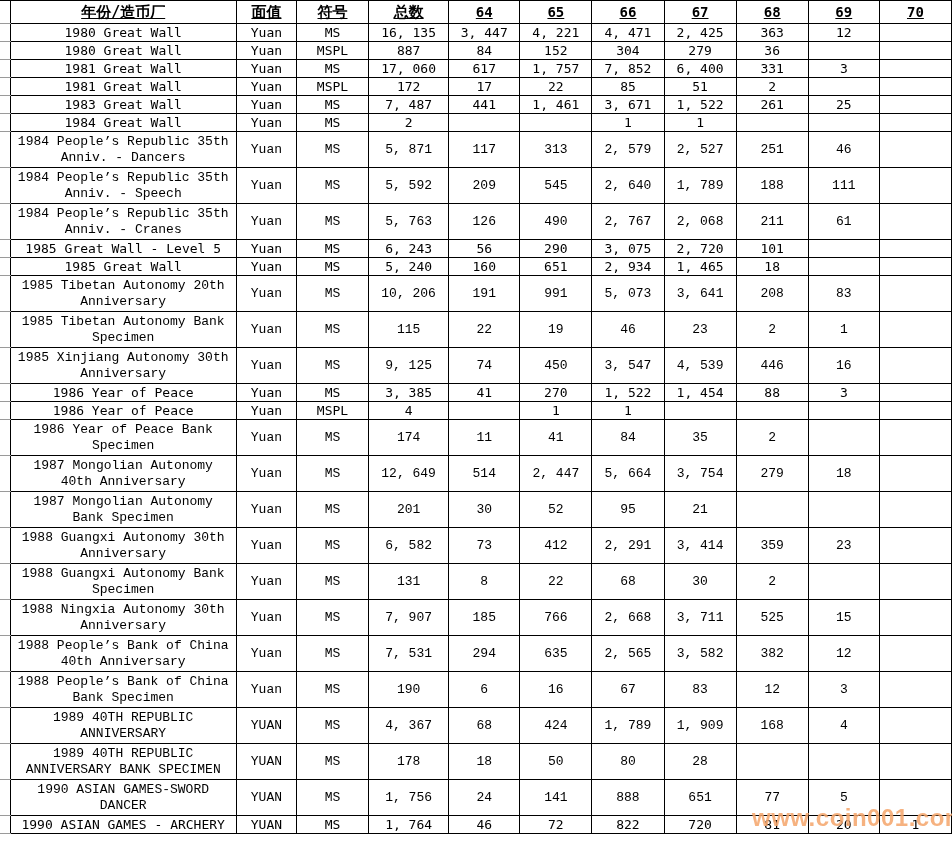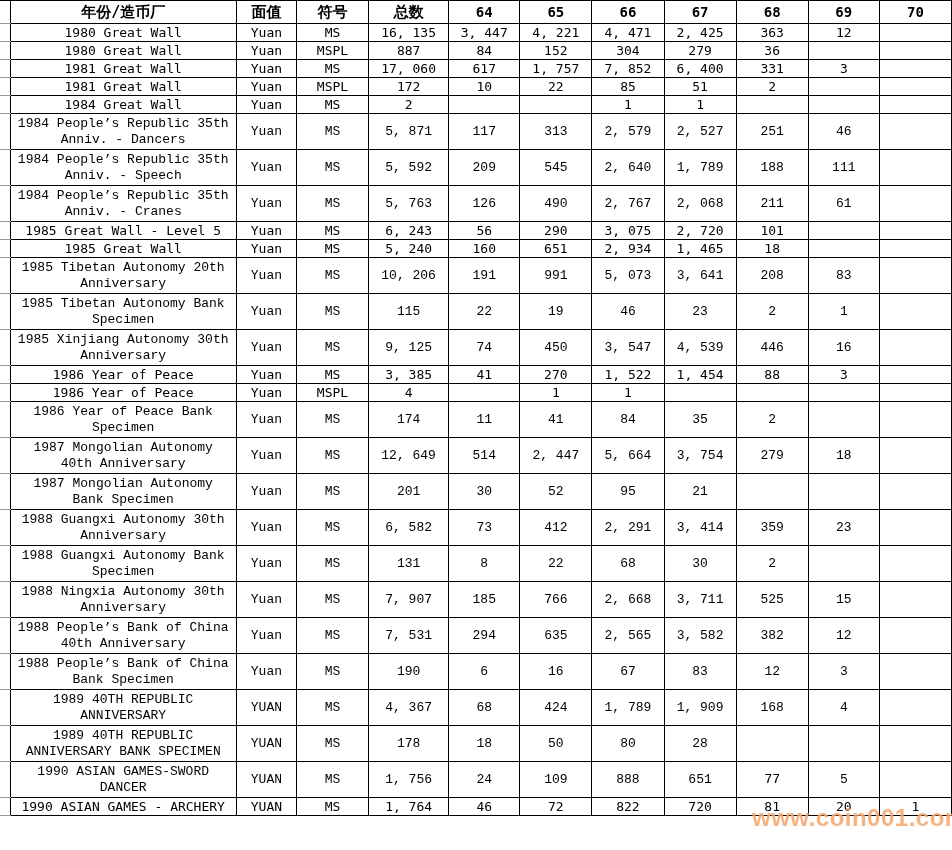--- a/index.html
+++ b/index.html
@@ -23,20 +23,21 @@
     font-size:13px;
     line-height:16px;
     color:#000;
     overflow:hidden;
   }
   .pop th{
     height:22px;
     font-weight:bold;
     font-size:15px;
     line-height:20px;
+    text-decoration:underline;
   }
   .pop th.grade{font-size:14px;text-align:center;}
   .pop tr.h1{height:18px;}
   .pop tr.h2{height:36px;font-family:Liberation Mono, monospace;}
   .pop td.name{white-space:pre-line;}
   .pop td.gutter,.pop th.gutter{
     border-left:none;
     border-top:1px solid #9a9a9a;
     border-bottom:1px solid #9a9a9a;
     border-right:1px solid #000;
@@ -132,26 +133,40 @@
           <td class="gradeval">331</td>
           <td class="gradeval">3</td>
           <td class="gradeval"></td>
         </tr>
         <tr class="h1">
           <td class="gutter"></td>
           <td class="name">1981 Great Wall</td>
           <td class="denom">Yuan</td>
           <td class="sym">MSPL</td>
           <td class="total">172</td>
-          <td class="gradeval">10</td>
+          <td class="gradeval">17</td>
           <td class="gradeval">22</td>
           <td class="gradeval">85</td>
           <td class="gradeval">51</td>
           <td class="gradeval">2</td>
           <td class="gradeval"></td>
+          <td class="gradeval"></td>
+        </tr>
+        <tr class="h1">
+          <td class="gutter"></td>
+          <td class="name">1983 Great Wall</td>
+          <td class="denom">Yuan</td>
+          <td class="sym">MS</td>
+          <td class="total">7, 487</td>
+          <td class="gradeval">441</td>
+          <td class="gradeval">1, 461</td>
+          <td class="gradeval">3, 671</td>
+          <td class="gradeval">1, 522</td>
+          <td class="gradeval">261</td>
+          <td class="gradeval">25</td>
           <td class="gradeval"></td>
         </tr>
         <tr class="h1">
           <td class="gutter"></td>
           <td class="name">1984 Great Wall</td>
           <td class="denom">Yuan</td>
           <td class="sym">MS</td>
           <td class="total">2</td>
           <td class="gradeval"></td>
           <td class="gradeval"></td>
@@ -458,21 +473,21 @@
           <td class="gradeval"></td>
         </tr>
         <tr class="h2">
           <td class="gutter"></td>
           <td class="name">1990 ASIAN GAMES-SWORD
 DANCER</td>
           <td class="denom">YUAN</td>
           <td class="sym">MS</td>
           <td class="total">1, 756</td>
           <td class="gradeval">24</td>
-          <td class="gradeval">109</td>
+          <td class="gradeval">141</td>
           <td class="gradeval">888</td>
           <td class="gradeval">651</td>
           <td class="gradeval">77</td>
           <td class="gradeval">5</td>
           <td class="gradeval"></td>
         </tr>
         <tr class="h1">
           <td class="gutter"></td>
           <td class="name">1990 ASIAN GAMES - ARCHERY</td>
           <td class="denom">YUAN</td>

